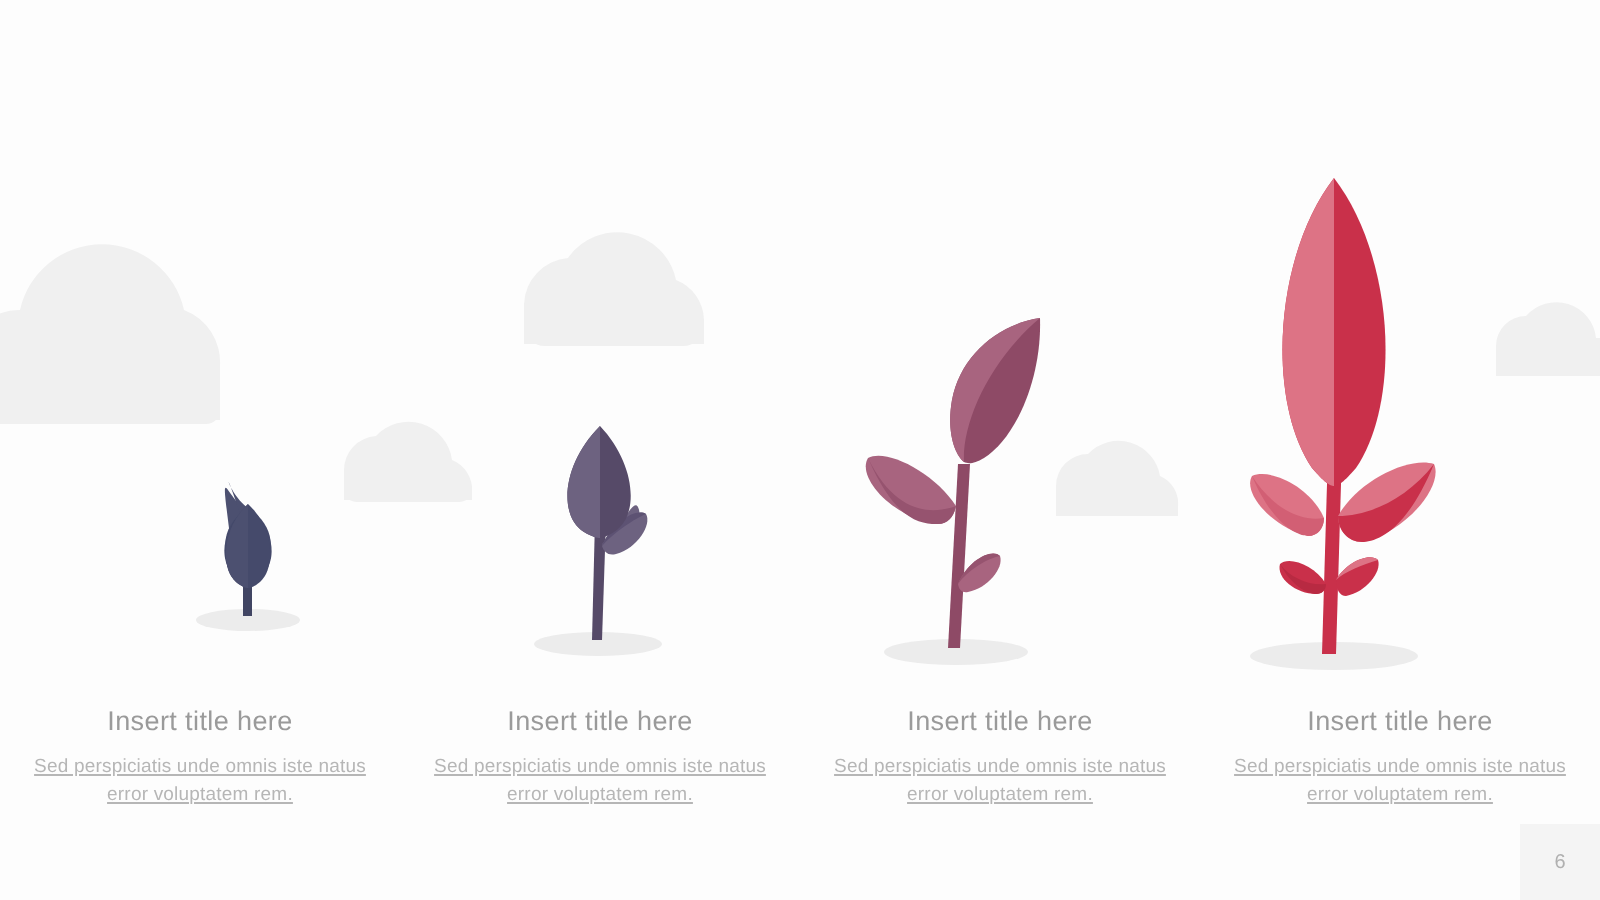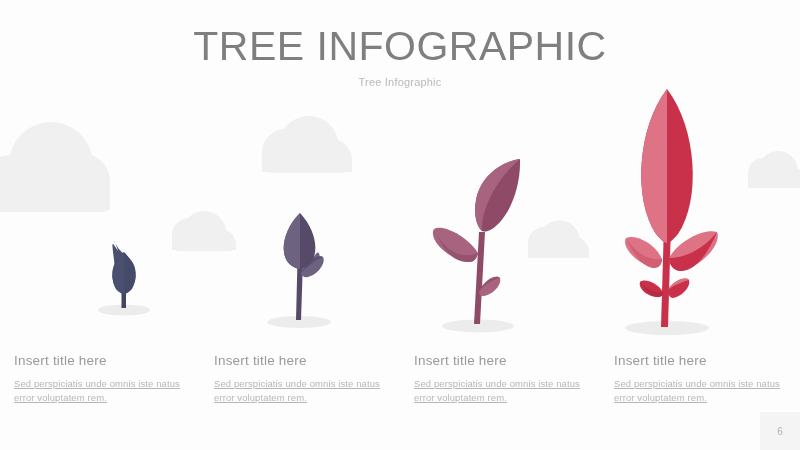--- a/index.html
+++ b/index.html
@@ -45,21 +45,21 @@
   #scene svg { display: block; }
   
   #captions {
     position: absolute;
     top: 352px; left: 0;
     width: 800px; height: 70px;
     display: flex;
   }
   .caption-col {
     flex: 1 1 0;
-    text-align: left;
+    text-align: center;
     padding: 0 14px;
   }
   .cap-title {
     font-size: 13.5px;
     color: #9a9a9a;
     font-weight: 400;
     letter-spacing: 0.2px;
     line-height: 18px;
   }
   .cap-body {
@@ -249,24 +249,20 @@
                  C 665 243 662 241 656 234
                  C 633 200 637 128 667 89 Z"></path>
         <path fill="#dd7385" d="M 667 89
                  C 637 128 633 200 656 234
                  C 662 241 665 243 667 243 Z"></path>
       </g>
 
     </svg>
   </div>
 
-  <div id="header">
-    <div id="title">TREE INFOGRAPHIC</div>
-    <div id="subtitle">Tree Infographic</div>
-  </div>
 
   <div id="captions">
     <div class="caption-col">
       <div class="cap-title">Insert title here</div>
       <div class="cap-body">Sed perspiciatis unde omnis iste natus error voluptatem rem.</div>
     </div>
     <div class="caption-col">
       <div class="cap-title">Insert title here</div>
       <div class="cap-body">Sed perspiciatis unde omnis iste natus error voluptatem rem.</div>
     </div>

